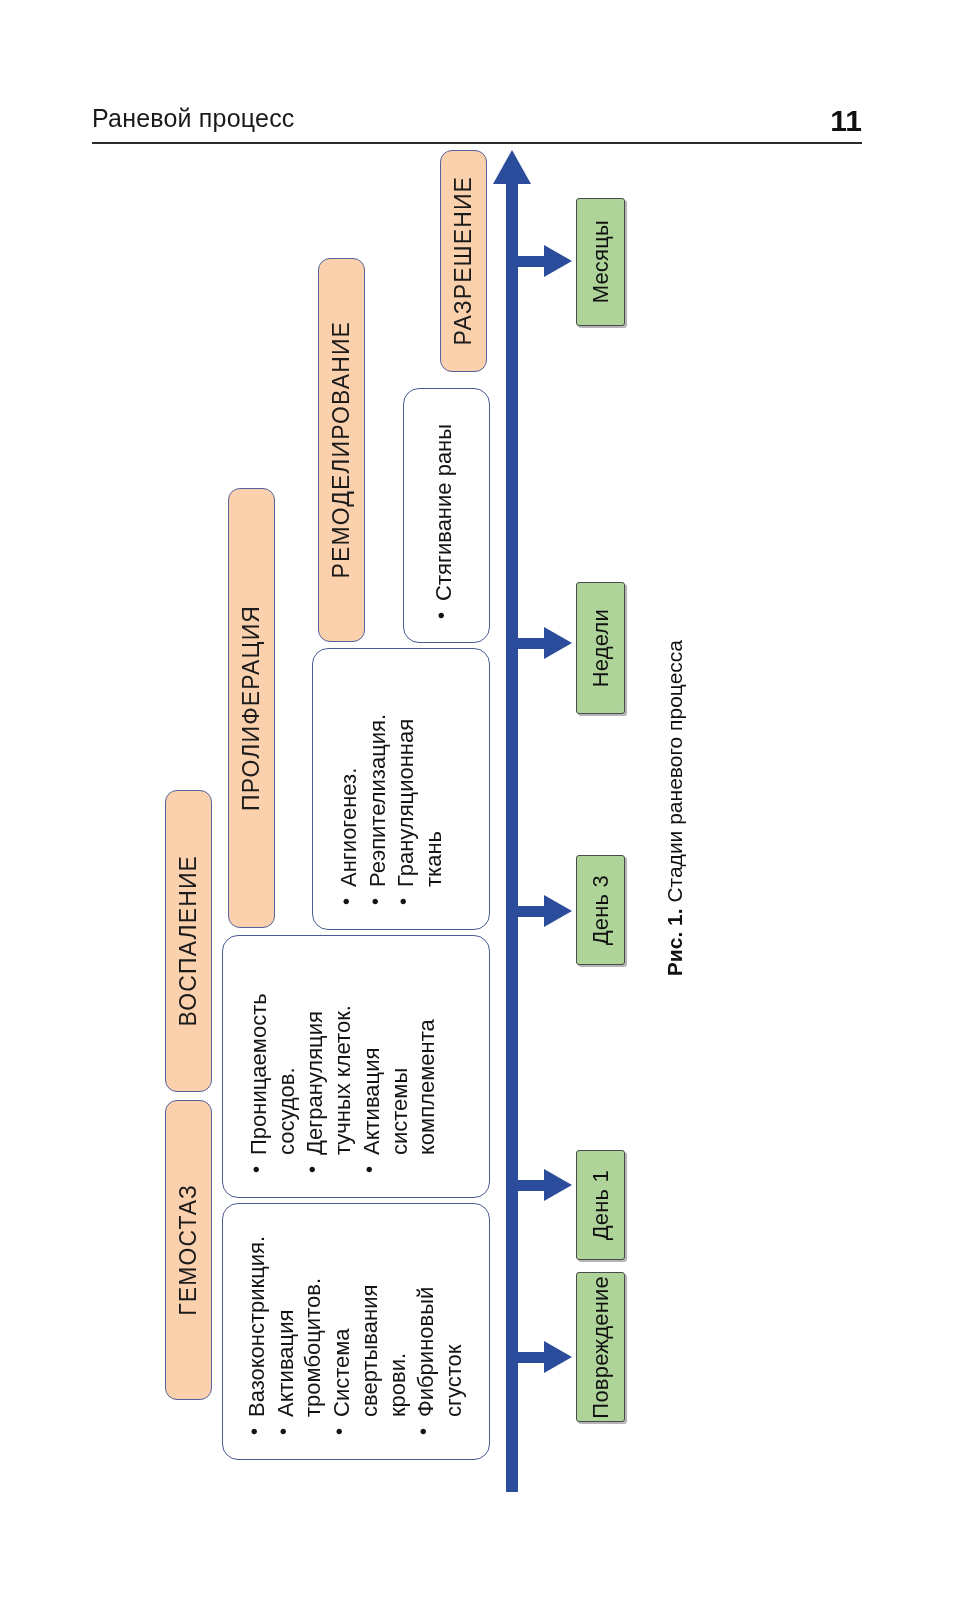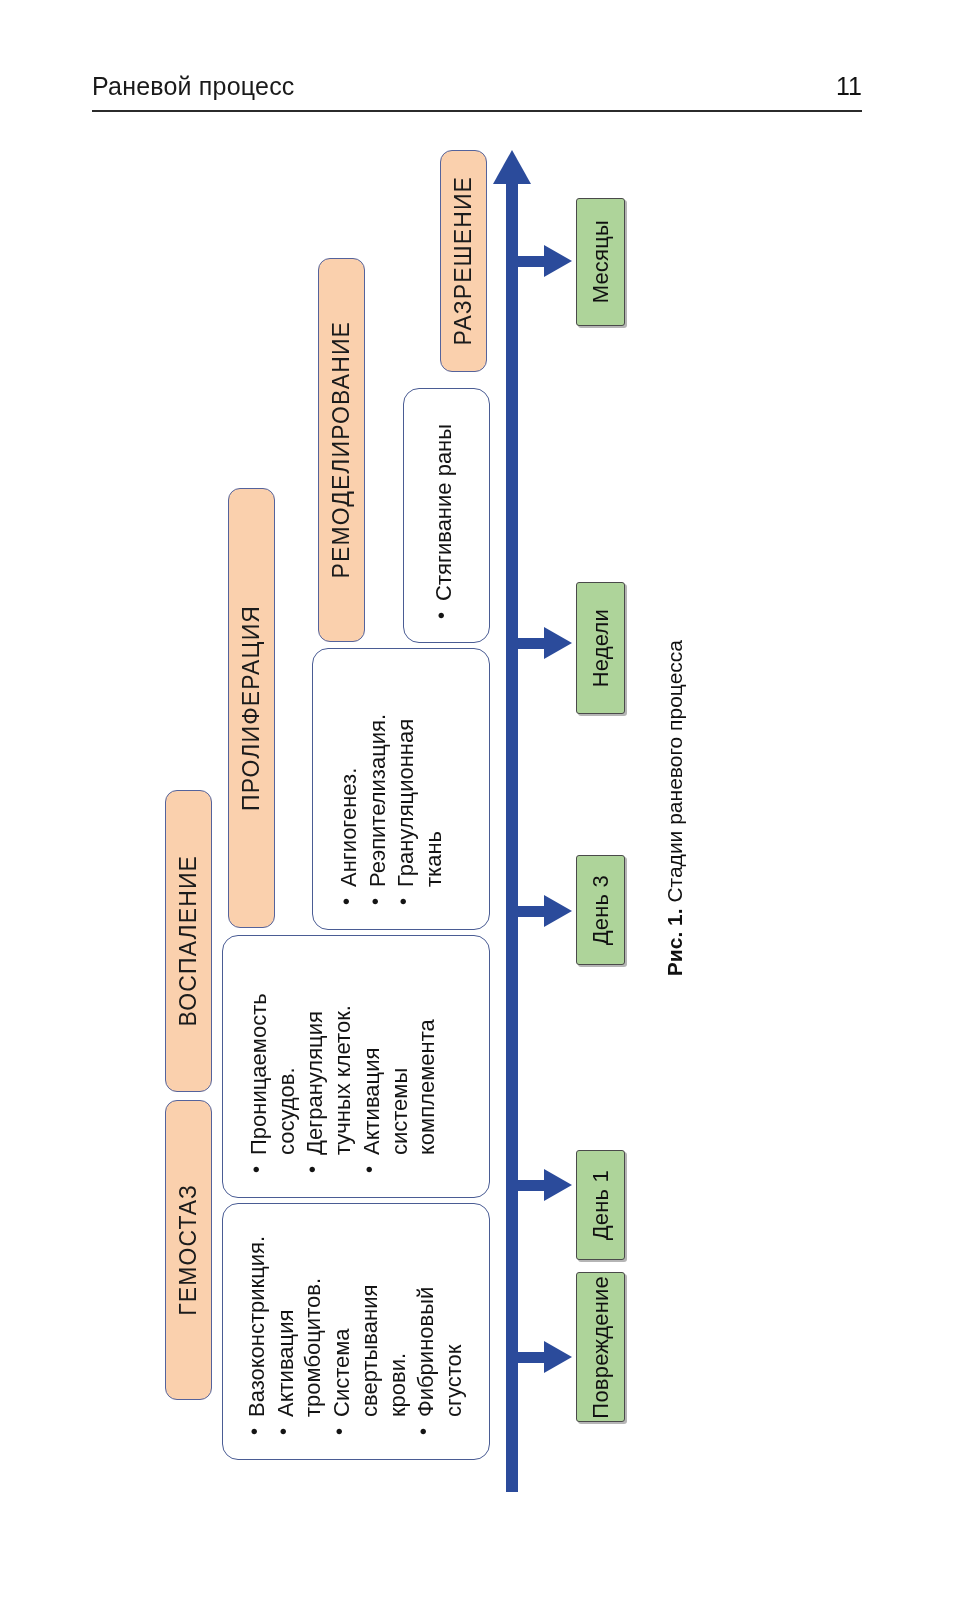--- a/index.html
+++ b/index.html
@@ -13,39 +13,39 @@
     position: relative;
     font-family: "Liberation Sans", sans-serif;
     color: #111111;
     overflow: hidden;
   }
 
   
   #running-head {
     position: absolute;
     left: 92px;
-    top: 72px;
+    top: 104px;
     width: 770px;
     height: 46px;
   }
   #running-head .rh-title {
     position: absolute;
     left: 0;
     top: 0;
     font-size: 25px;
     letter-spacing: .2px;
     color: #1a1a1a;
     white-space: nowrap;
   }
   #running-head .rh-page {
     position: absolute;
     right: 0;
     top: 0;
-    font-size: 25px;
-    font-weight: normal;
+    font-size: 30px;
+    font-weight: bold;
     color: #111;
   }
   #running-head .rh-rule {
     position: absolute;
     left: 0;
     right: 0;
     top: 38px;
     height: 2px;
     background: #2b2b2b;
   }

